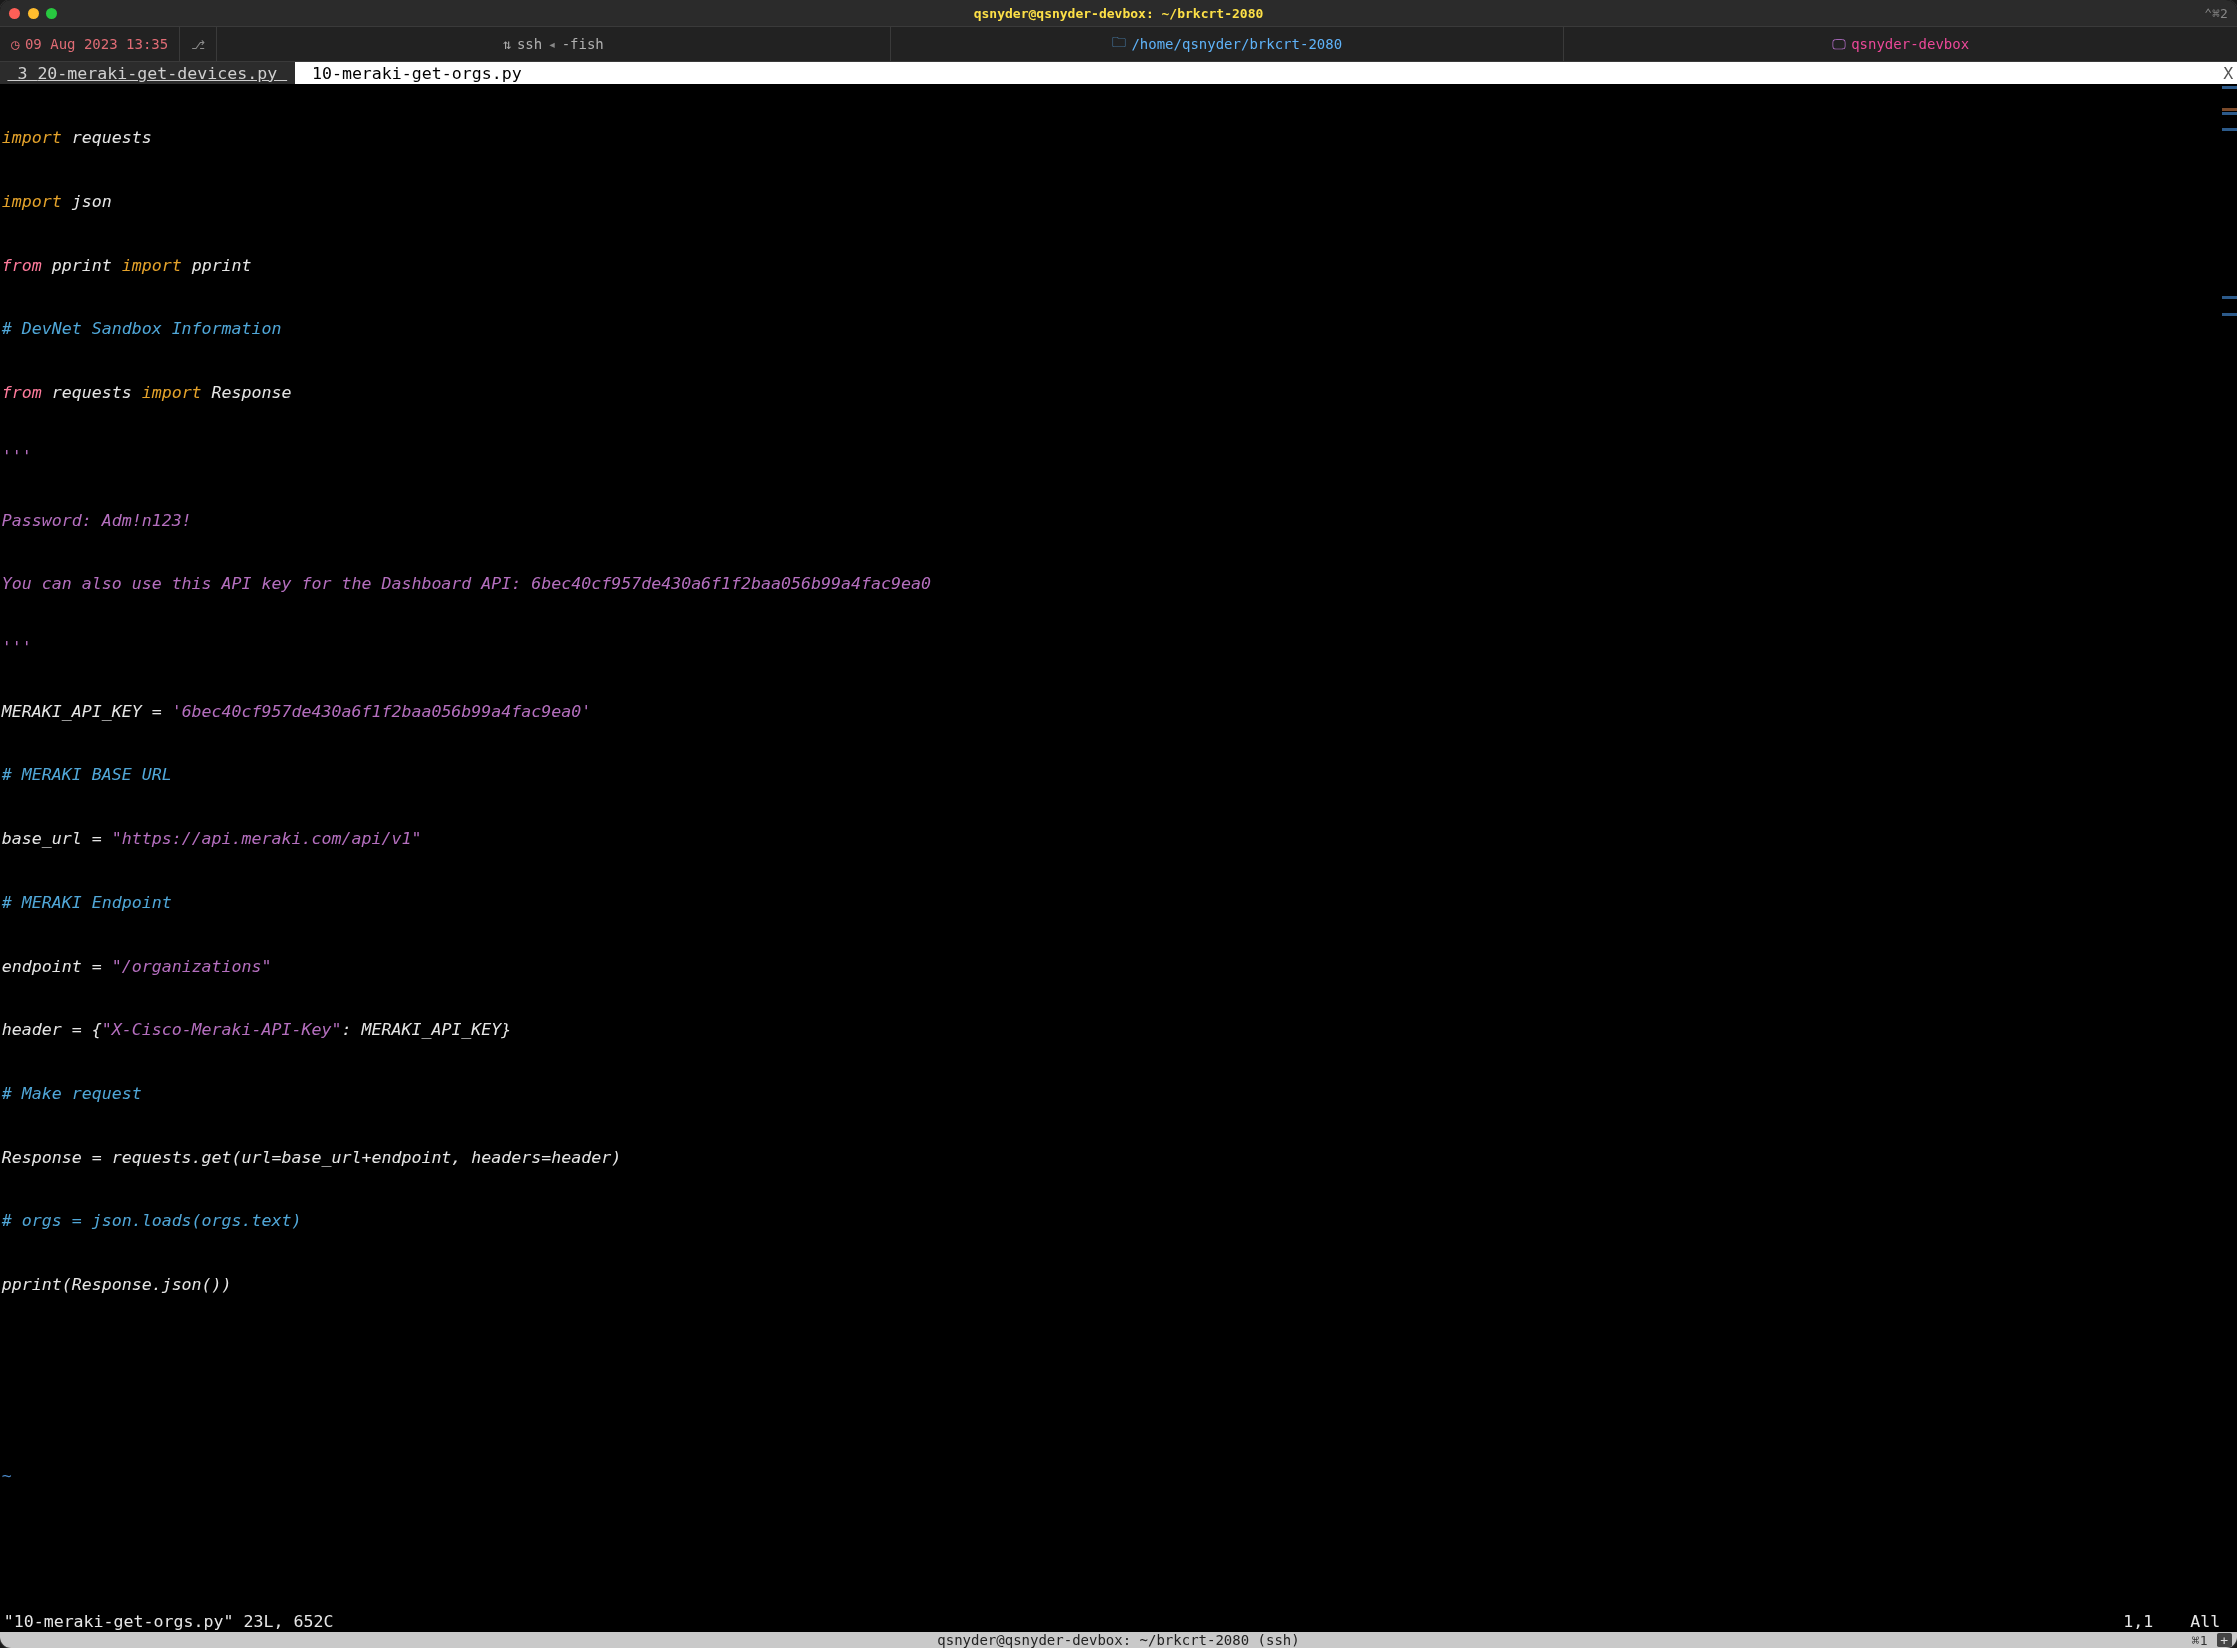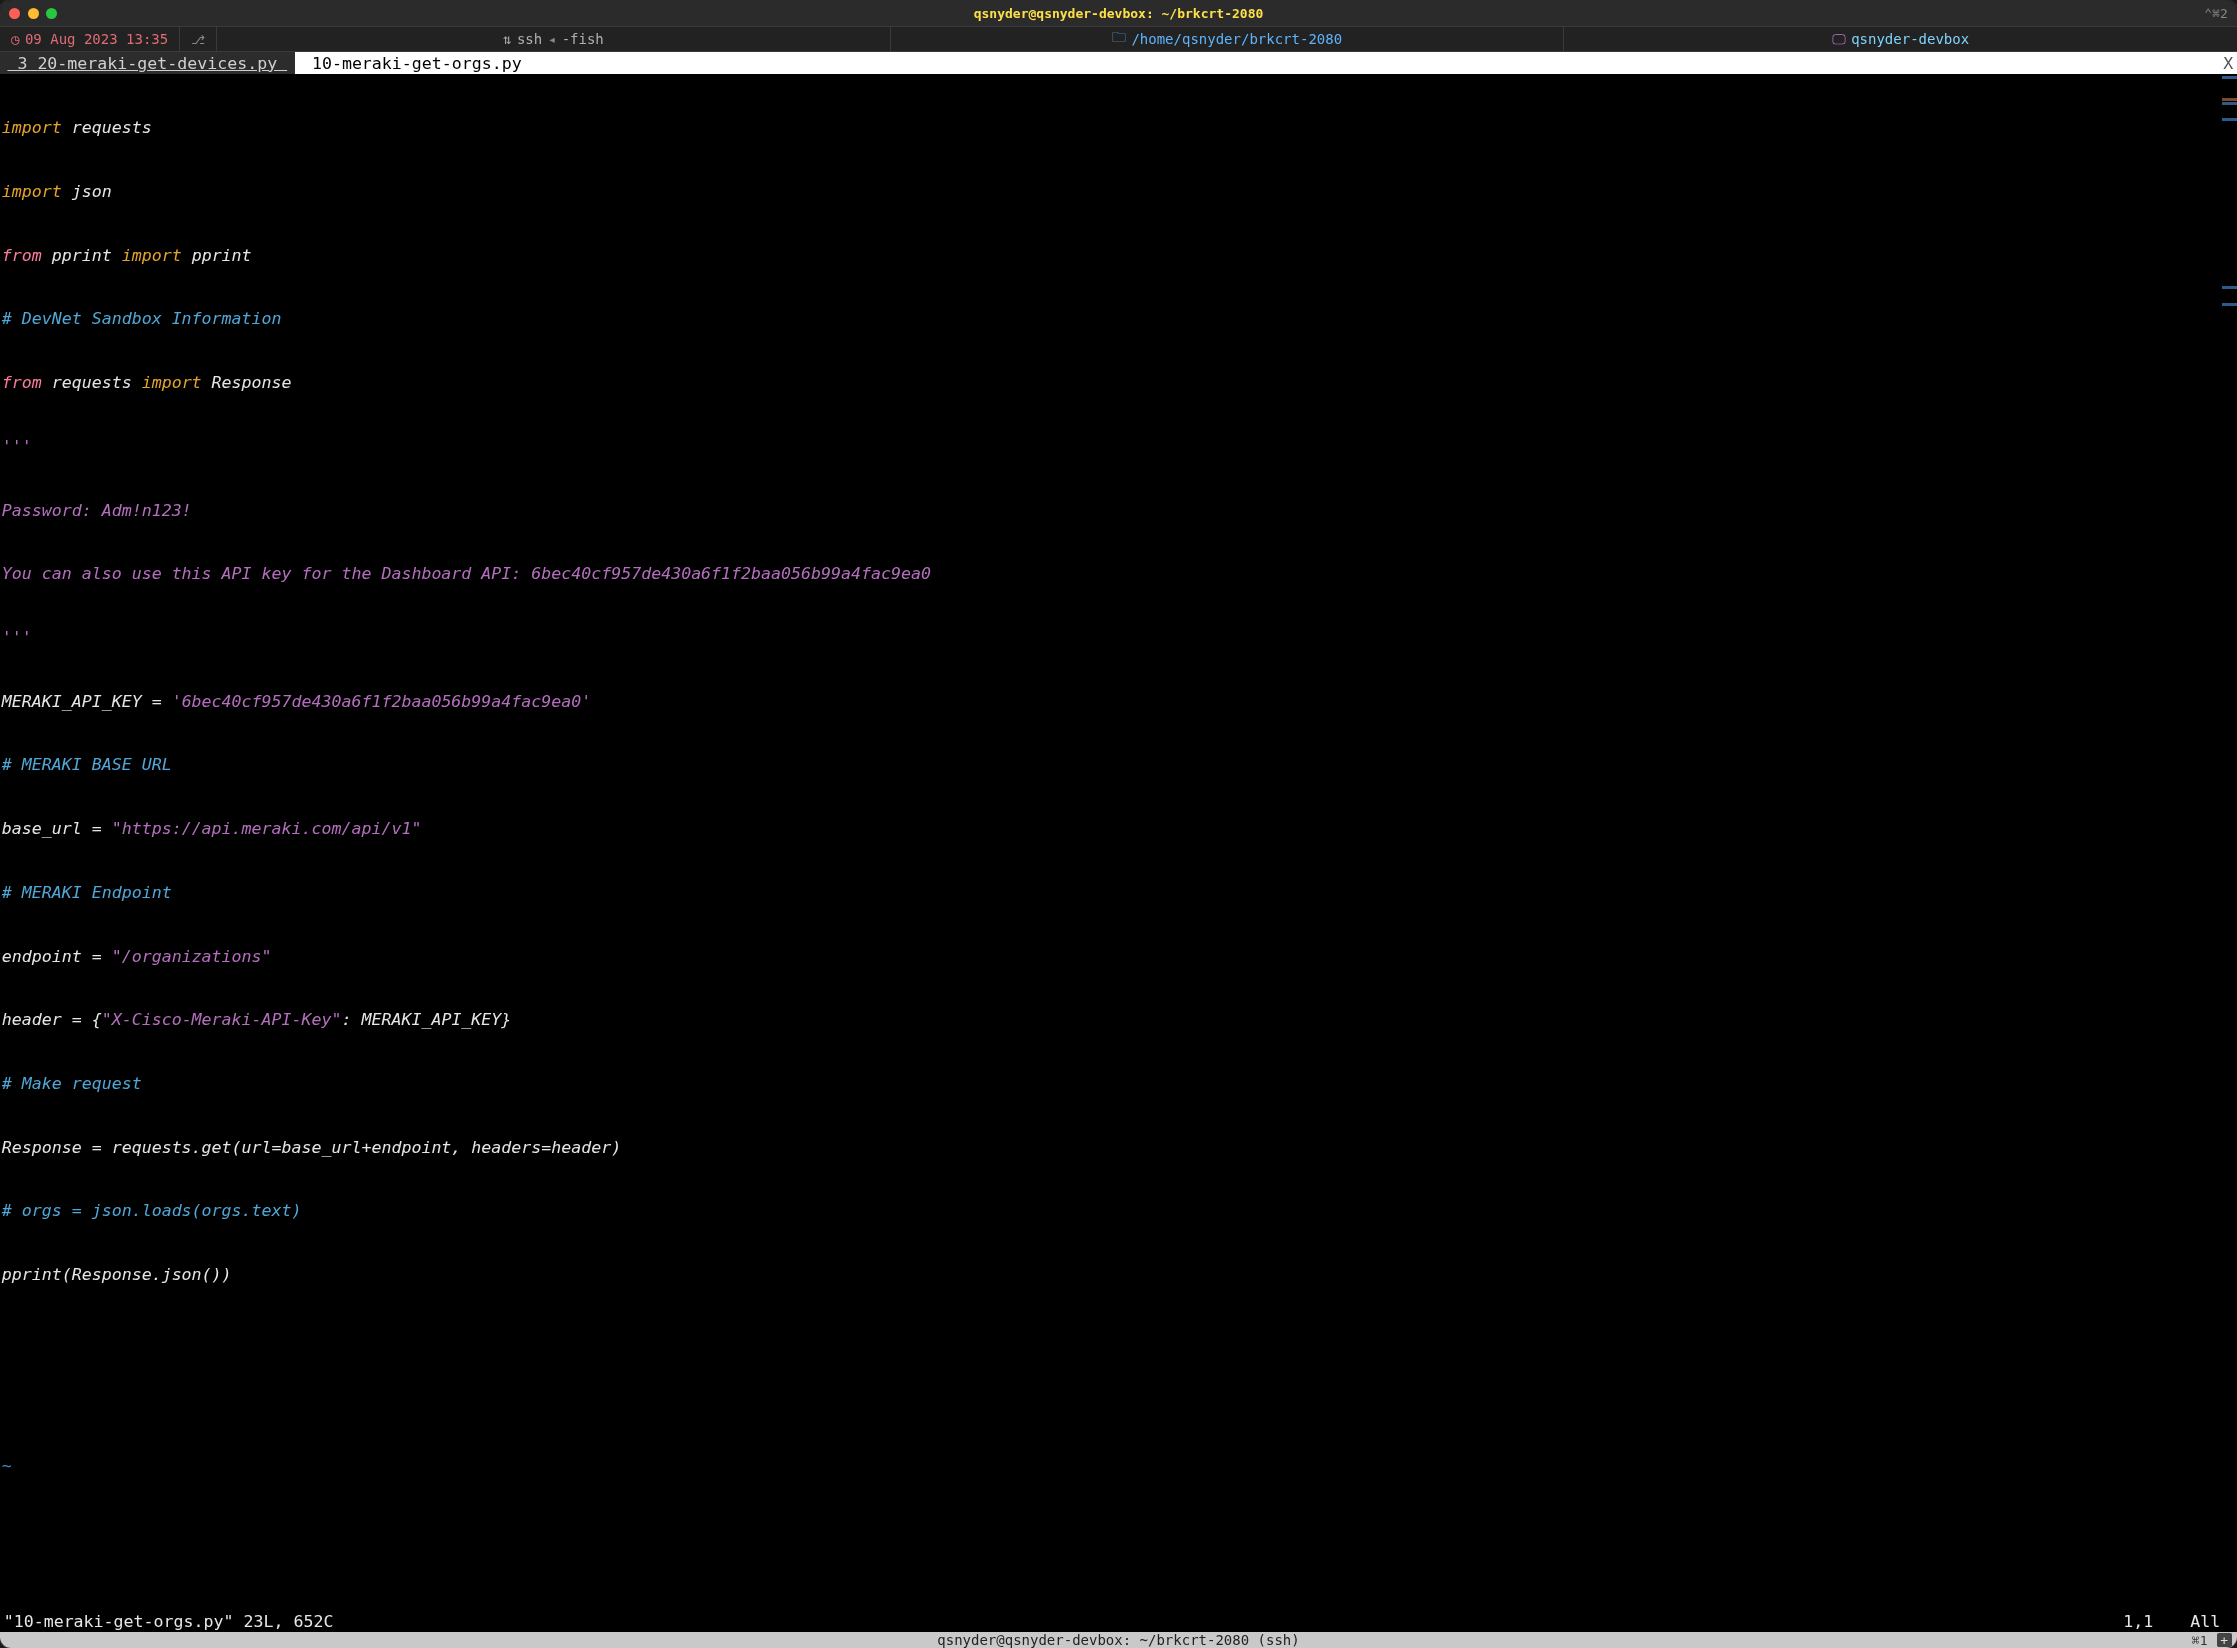--- a/index.html
+++ b/index.html
@@ -34,40 +34,40 @@
   .title-text {
     position: absolute; left: 0; right: 0;
     text-align: center;
     color: #fde047; font-size: 13px; font-weight: 600;
   }
   .title-right {
     margin-left: auto; color: #888; font-size: 13px;
     display: flex; align-items: center; gap: 3.7px;
   }
   .topbar {
-    height: 26px;
+    height: 36px;
     background: #222;
     border-top: 0.9px solid #3a3a3a;
     border-bottom: 0.9px solid #3a3a3a;
     display: flex; align-items: flex-end;
     color: #b0b0b0; font-size: 14px;
   }
   .seg {
     display: flex; align-items: center;
     padding: 0 11px; height: 100%;
     border-right: 0.9px solid #3a3a3a;
     gap: 5.5px;
   }
   .seg.wide { flex: 1; justify-content: center; }
   .clock-icon::before { content: "◷"; color: #e06c75; }
   .ts { color: #e06c75; }
   .branch-icon::before { content: "⎇"; color: #8a8a8a; font-size: 12px;}
   .ssh-arrow { color: #888; }
   .blue { color: #5fb3f9; }
-  .purple { color: #7dd3fc; }
+  .purple { color: #ec4899; }
   .tabbar {
     display: flex;
     background: #fff;
     height: 22px;
     align-items: stretch;
     font-size: 16.6px;
   }
   .tab {
     padding: 0 7.4px;
     display: flex; align-items: center;

